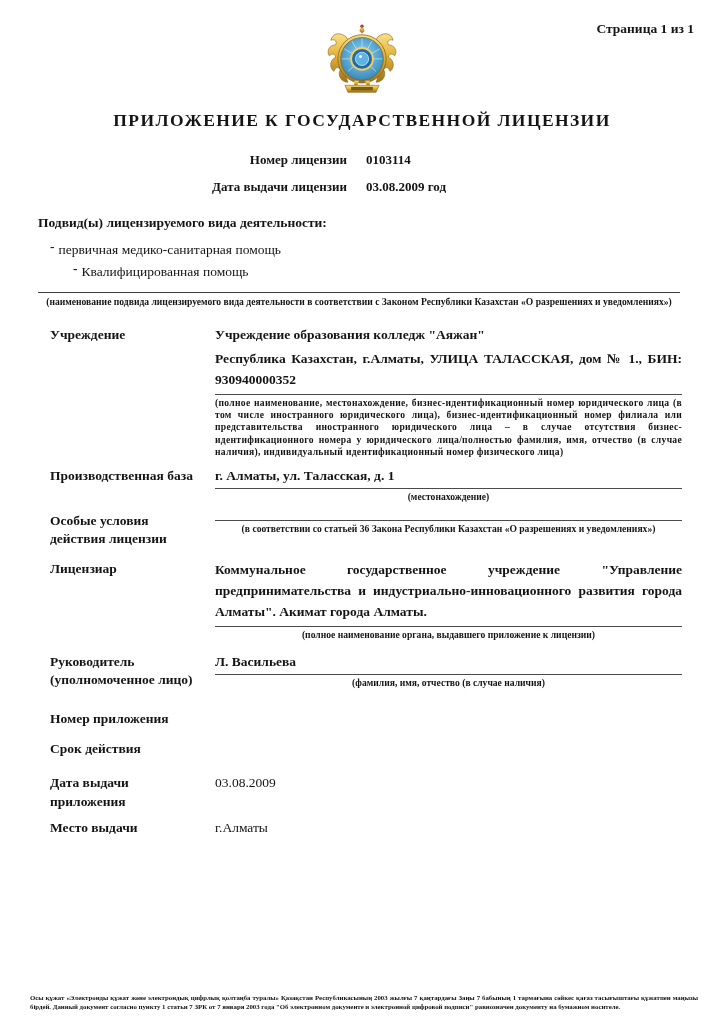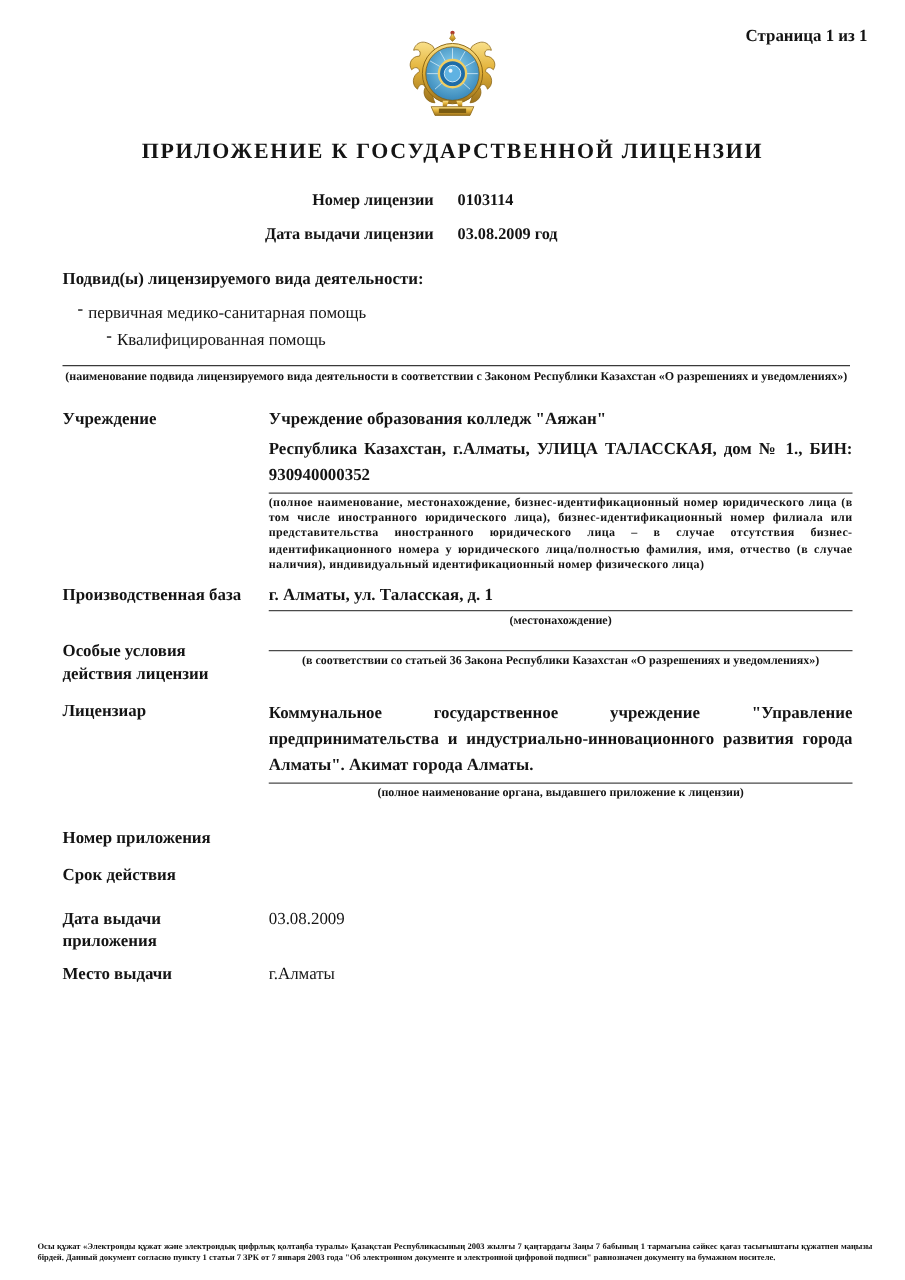--- a/index.html
+++ b/index.html
@@ -30,21 +30,21 @@
   
   .kv-rows { margin-top:20px; }
   .kv-row {
     display:grid; grid-template-columns:347px 1fr; column-gap:19px;
     font-size:13px; font-weight:bold;
     margin-bottom:9px; line-height:1.35;
   }
   .kv-label { text-align:right; }
   .kv-value { text-align:left; }
   
-  .subtypes { margin-top:20px; padding:0 44px 0 50px; }
+  .subtypes { margin-top:20px; padding:0 44px 0 38px; }
   .subtypes-heading { font-size:13.5px; font-weight:bold; }
   .subtype-item { font-size:13.5px; line-height:1.3; display:flex; }
   .subtype-item.first { margin-top:10px; padding-left:12px; }
   .subtype-item.second { margin-top:4px; padding-left:35px; }
   .subtype-marker { position:relative; top:-3px; margin-right:4px; font-weight:bold; }
   .rule-full { border-top:1.6px solid #3a3a3a; margin-top:12px; }
   .subtypes-caption {
     margin:3px auto 0; max-width:630px; text-align:center;
     font-size:9.6px; font-weight:bold; line-height:1.28;
   }
@@ -188,20 +188,28 @@
 
     <div class="form-row mt-licensor">
       <div class="form-label">Лицензиар</div>
       <div class="form-value">
         <div class="v-just">Коммунальное государственное учреждение "Управление предпринимательства и индустриально-инновационного развития города Алматы". Акимат города Алматы.</div>
         <div class="rule"></div>
         <div class="caption center">(полное наименование органа, выдавшего приложение к лицензии)</div>
       </div>
     </div>
 
+    <div class="form-row mt-head">
+      <div class="form-label">Руководитель (уполномоченное лицо)</div>
+      <div class="form-value">
+        <div class="v-bold">Л. Васильева</div>
+        <div class="rule"></div>
+        <div class="caption center">(фамилия, имя, отчество (в случае наличия)</div>
+      </div>
+    </div>
 
     <div class="form-row mt-attnum">
       <div class="form-label">Номер приложения</div>
       <div class="form-value v-plain"></div>
     </div>
 
     <div class="form-row mt-validity">
       <div class="form-label">Срок действия</div>
       <div class="form-value v-plain"></div>
     </div>

